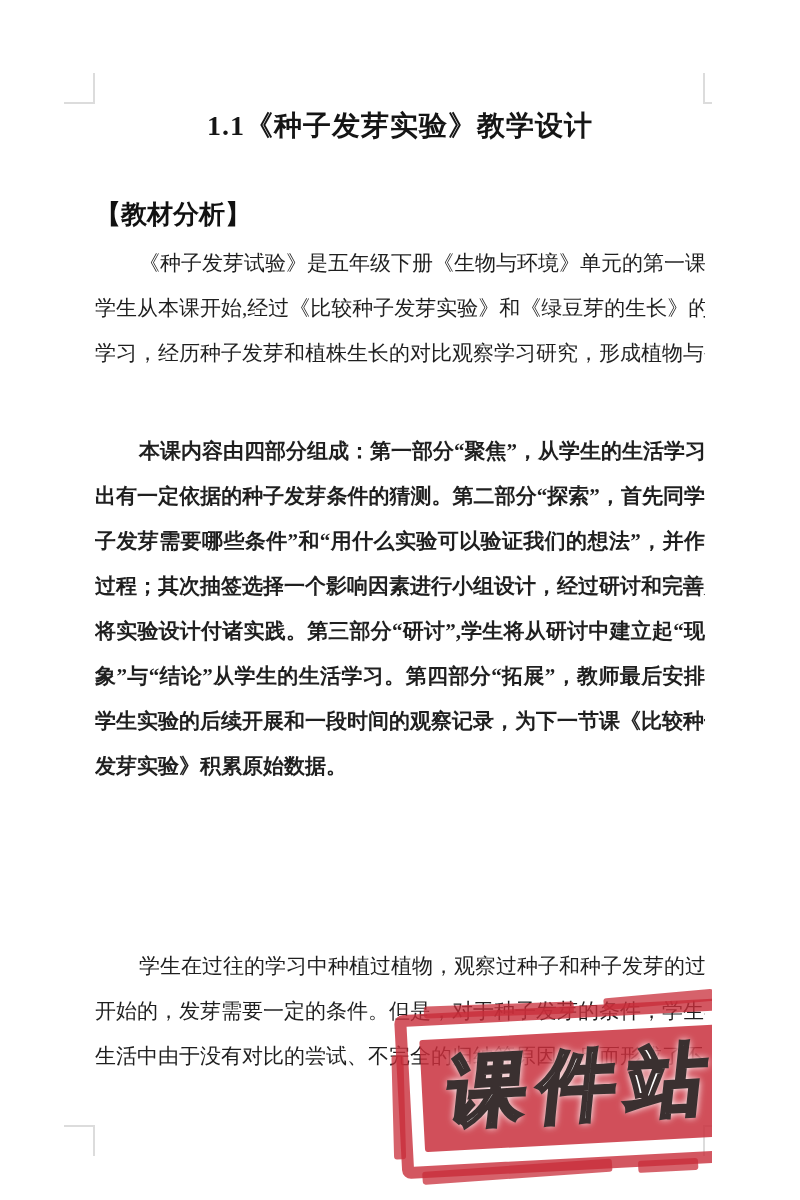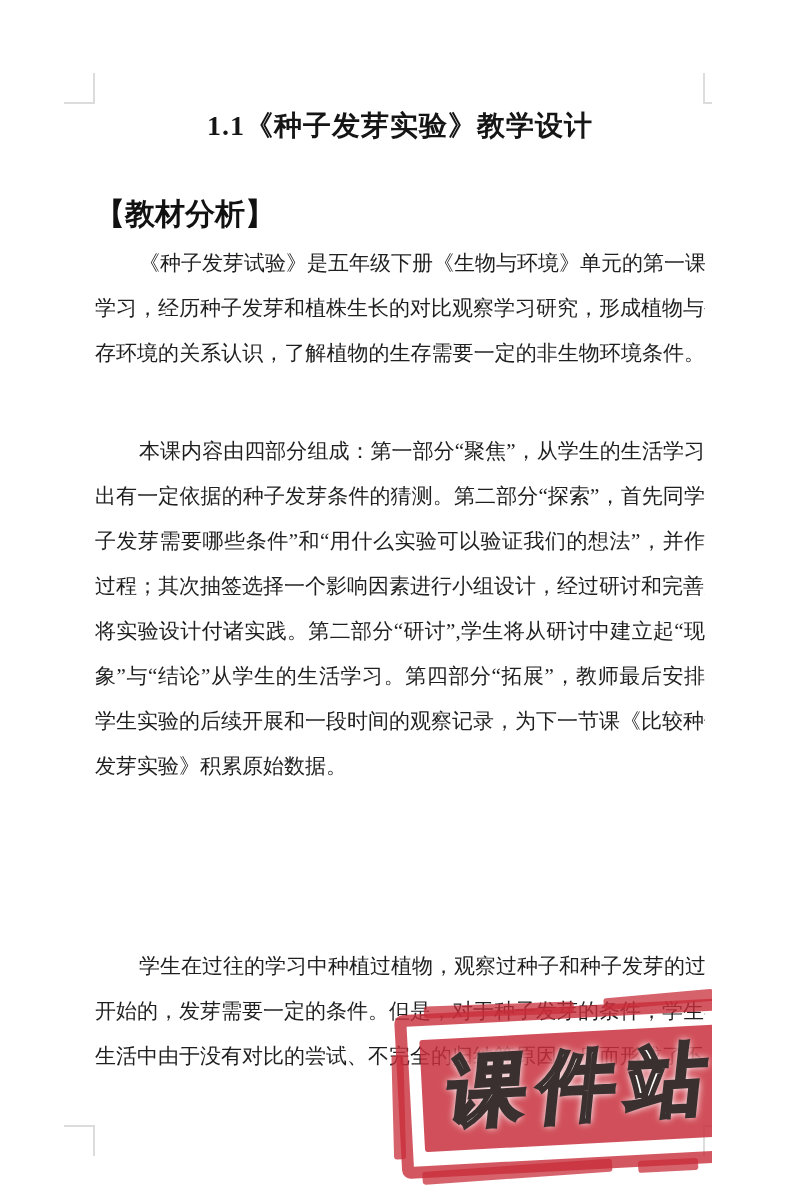--- a/index.html
+++ b/index.html
@@ -29,35 +29,35 @@
     letter-spacing: 1px;
   }
 
   
   .sec-heading {
     position: absolute;
     left: 95px;
     width: 610px;
     font-family: "Liberation Sans", "DejaVu Sans", sans-serif;
     font-weight: 600;
-    font-size: 30px;
+    font-size: 26px;
     line-height: 28px;
     color: #111111;
   }
   #heading-1 { top: 200px; }
   #heading-2 { top: 906px; }
 
   
   .para {
     position: absolute;
     left: 95px;
     width: 610px;
   }
   #para-1 { top: 241px; }
-  #para-2 { top: 429px; }
+  #para-2 { top: 429px; font-weight: bold; }
   #para-3 { top: 944px; }
 
   .line {
     height: 45px;
     line-height: 45px;
     font-size: 21px;
     color: #1f1f1f;
     font-family: "Liberation Serif", "DejaVu Serif", serif;
     text-align: justify;
     text-align-last: justify;
@@ -130,30 +130,30 @@
   <div class="crop tr"></div>
   <div class="crop bl"></div>
   <div class="crop br"></div>
 
   <div class="doc-title">1.1《种子发芽实验》教学设计</div>
 
   <div class="sec-heading" id="heading-1">【教材分析】</div>
 
   <div class="para" id="para-1">
     <div class="line indent">《种子发芽试验》是五年级下册《生物与环境》单元的第一课，</div>
+    <div class="line">学生从本课开始,经过《比较种子发芽实验》和《绿豆芽的生长》的</div>
     <div class="line">学习，经历种子发芽和植株生长的对比观察学习研究，形成植物与生</div>
-    <div class="line">存环境的关系认识，了解植物的生存需要一定的非生物环境条件。</div>
   </div>
 
   <div class="para" id="para-2">
     <div class="line indent">本课内容由四部分组成：第一部分“聚焦”，从学生的生活学习</div>
     <div class="line">出有一定依据的种子发芽条件的猜测。第二部分“探索”，首先同学</div>
     <div class="line">子发芽需要哪些条件”和“用什么实验可以验证我们的想法”，并作</div>
     <div class="line">过程；其次抽签选择一个影响因素进行小组设计，经过研讨和完善后</div>
-    <div class="line">将实验设计付诸实践。第二部分“研讨”,学生将从研讨中建立起“现</div>
+    <div class="line">将实验设计付诸实践。第三部分“研讨”,学生将从研讨中建立起“现</div>
     <div class="line">象”与“结论”从学生的生活学习。第四部分“拓展”，教师最后安排</div>
     <div class="line">学生实验的后续开展和一段时间的观察记录，为下一节课《比较种子</div>
     <div class="line short">发芽实验》积累原始数据。</div>
   </div>
 
 
   <div class="para" id="para-3">
     <div class="line indent">学生在过往的学习中种植过植物，观察过种子和种子发芽的过程，</div>
     <div class="line">开始的，发芽需要一定的条件。但是，对于种子发芽的条件，学生在</div>
     <div class="line">生活中由于没有对比的尝试、不完全的归纳等原因，反而形成了不完</div>

